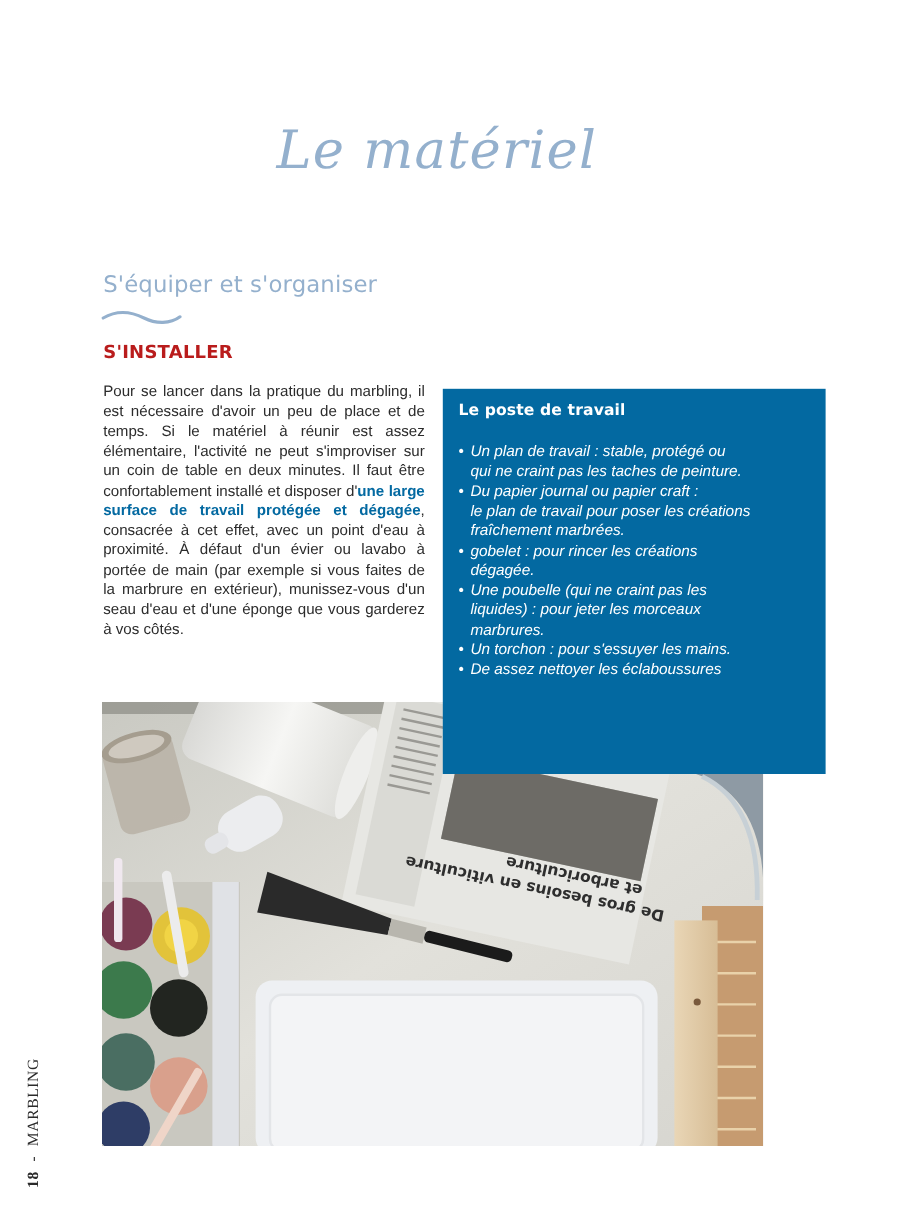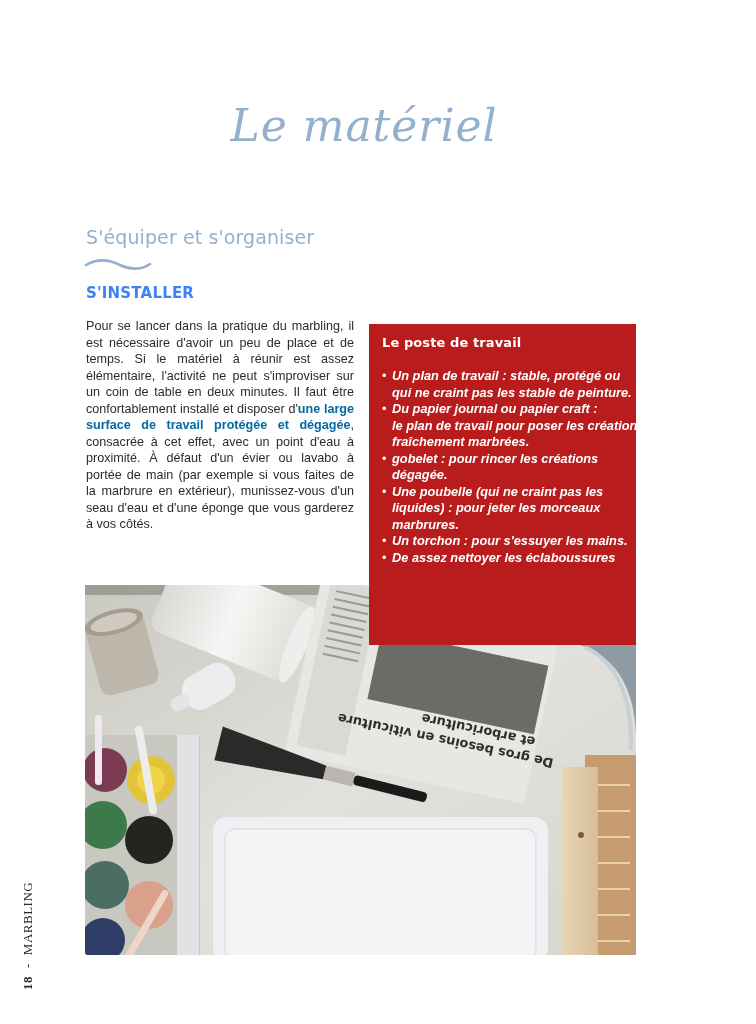--- a/index.html
+++ b/index.html
@@ -48,21 +48,21 @@
       width: 70px;
       height: 16px;
     }
     .sub-heading {
       position: absolute;
       left: 86px;
       top: 284px;
       font-family: "DejaVu Sans", sans-serif;
       font-size: 15px;
       font-weight: bold;
-      color: #3b82f6;
+      color: #b91c1c;
       margin: 0;
       letter-spacing: 0.2px;
     }
     .body-text {
       position: absolute;
       left: 86px;
       top: 318px;
       width: 268px;
       font-family: "Liberation Sans", sans-serif;
       font-size: 12.6px;
@@ -87,23 +87,23 @@
     }
     .photo svg {
       display: block;
       width: 100%;
       height: 100%;
     }
     .info-box {
       position: absolute;
       left: 369px;
       top: 324px;
-      width: 267px;
+      width: 319px;
       height: 321px;
-      background: #b91c1c;
+      background: #0369a1;
       color: #ffffff;
       box-sizing: border-box;
       padding: 11px 12px 12px 13px;
       z-index: 2;
     }
     .info-box-title {
       font-family: "DejaVu Sans", sans-serif;
       font-weight: bold;
       font-size: 13px;
       margin: 0 0 18px 0;
@@ -125,21 +125,20 @@
     }
     .info-list li .bullet {
       position: absolute;
       left: 0;
       top: 0;
       font-style: normal;
     }
     .info-list li .line {
       display: block;
       white-space: nowrap;
-      font-weight: bold;
     }
     .folio {
       position: absolute;
       left: 20px;
       top: 990px;
       transform-origin: left top;
       transform: rotate(-90deg);
       font-family: "Liberation Serif", serif;
       font-size: 13px;
       color: #2b2b2b;
@@ -163,21 +162,21 @@
 <h3 class="sub-heading">S'INSTALLER</h3>
 
 <p class="body-text" lang="fr"><span>Pour se lancer dans la pratique du marbling, il est nécessaire d'avoir un peu de place et de temps. Si le matériel à réunir est assez élémentaire, l'activité ne peut s'improviser sur un coin de table en deux minutes. Il faut être confortablement installé et disposer d'</span><b>une large surface de travail protégée et dégagée</b><span>, consacrée à cet effet, avec un point d'eau à proximité. À défaut d'un évier ou lavabo à portée de main (par exemple si vous faites de la marbrure en extérieur), munissez-vous d'un seau d'eau et d'une éponge que vous garderez à vos côtés.</span></p>
 
 <div class="info-box">
   <div class="info-box-title">Le poste de travail</div>
   <ul class="info-list">
     <li>
       <span class="bullet">•</span>
       <span class="line">Un plan de travail : stable, protégé ou</span>
-      <span class="line">qui ne craint pas les stable de peinture.</span>
+      <span class="line">qui ne craint pas les taches de peinture.</span>
     </li>
     <li>
       <span class="bullet">•</span>
       <span class="line">Du papier journal ou papier craft :</span>
       <span class="line">le plan de travail pour poser les créations</span>
       <span class="line">fraîchement marbrées.</span>
     </li>
     <li>
       <span class="bullet">•</span>
       <span class="line">gobelet : pour rincer les créations</span>

